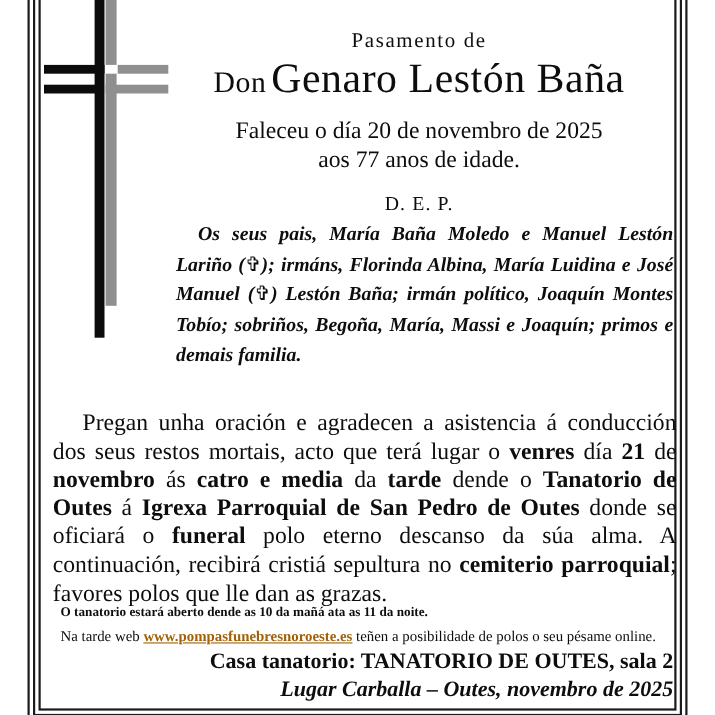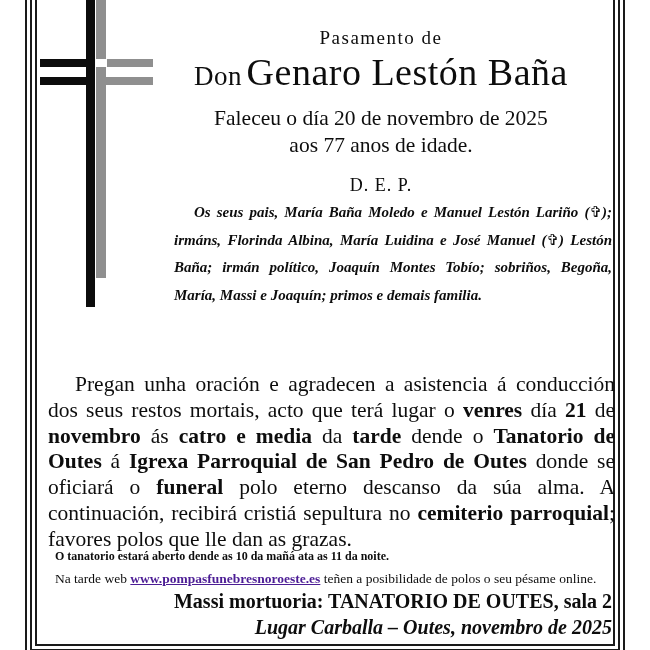--- a/index.html
+++ b/index.html
@@ -33,42 +33,42 @@
   .center-col { left:140px; right:28px; text-align:center; }
   .pre-title   { top:27px;  font-size:19px; font-weight:normal; letter-spacing:1.5px; }
   .headline    { top:50px;  font-weight:normal; letter-spacing:0.5px; white-space:nowrap; }
   .honorific   { font-size:27px; }
   .deceased    { font-size:38px; }
   .death-line1 { top:106px; font-size:21.5px; }
   .death-line2 { top:133px; font-size:21.5px; }
   .rip         { top:175px; font-size:18px; font-weight:normal; letter-spacing:1px; }
 
   .family-par {
-    left:174px; right:38px; top:199px;
-    font-size:15px; line-height:27.5px;
+    left:160px; right:38px; top:199px;
+    font-size:18px; line-height:27.5px;
     font-weight:bold; font-style:italic;
     text-align:justify; text-indent:20px;
   }
   .main-par {
     left:48px; right:35px; top:372px;
     font-size:21.5px; line-height:25.8px;
     text-align:justify; text-indent:27px;
   }
   .b { font-weight:bold; }
 
   .hours-line {
     left:55px; right:35px; top:549px;
     font-size:12px; font-weight:bold;
   }
   .web-line {
     left:55px; right:35px; top:571px;
     font-size:13.5px;
   }
   .web-line a {
-    color:#4c1d95; font-weight:bold;
+    color:#a16207; font-weight:bold;
     text-decoration:underline; cursor:pointer;
   }
   .casa-line {
     left:100px; right:38px; top:590px;
     font-size:20px; font-weight:bold; text-align:right;
   }
   .lugar-line {
     left:84px; right:38px; top:616px;
     font-size:20px; font-weight:bold; font-style:italic; text-align:right;
   }
@@ -104,17 +104,17 @@
   <div class="abs center-col rip">D. E. P.</div>
 
   <div class="abs family-par">Os seus pais, María Baña Moledo e Manuel Lestón Lariño (✞); irmáns, Florinda Albina, María Luidina e José Manuel (✞) Lestón Baña; irmán político, Joaquín Montes Tobío; sobriños, Begoña, María, Massi e Joaquín; primos e demais familia.</div>
 
   <div class="abs main-par"><span>Pregan unha oración e agradecen a asistencia á conducción dos seus restos mortais, acto que terá lugar o </span><span class="b">venres</span><span> día </span><span class="b">21</span><span> de </span><span class="b">novembro</span><span> ás </span><span class="b">catro e media</span><span> da </span><span class="b">tarde</span><span> dende o </span><span class="b">Tanatorio de Outes</span><span> á </span><span class="b">Igrexa Parroquial de San Pedro de Outes</span><span> donde se oficiará o </span><span class="b">funeral</span><span> polo eterno descanso da súa alma. A continuación, recibirá cristiá sepultura no </span><span class="b">cemiterio parroquial</span><span>; favores polos que lle dan as grazas.</span></div>
 
   <div class="abs hours-line">O tanatorio estará aberto dende as 10 da mañá ata as 11 da noite.</div>
 
   <div class="abs web-line"><span>Na tarde web </span><a>www.pompasfunebresnoroeste.es</a><span> teñen a posibilidade de polos o seu pésame online.</span></div>
 
-  <div class="abs casa-line"><span>Massi mortuoria: </span><span>TANATORIO DE OUTES</span><span>, sala 2</span></div>
+  <div class="abs casa-line"><span>Casa tanatorio: </span><span>TANATORIO DE OUTES</span><span>, sala 2</span></div>
 
   <div class="abs lugar-line">Lugar Carballa – Outes, novembro de 2025</div>
 
 </div>
 
 </body></html>

